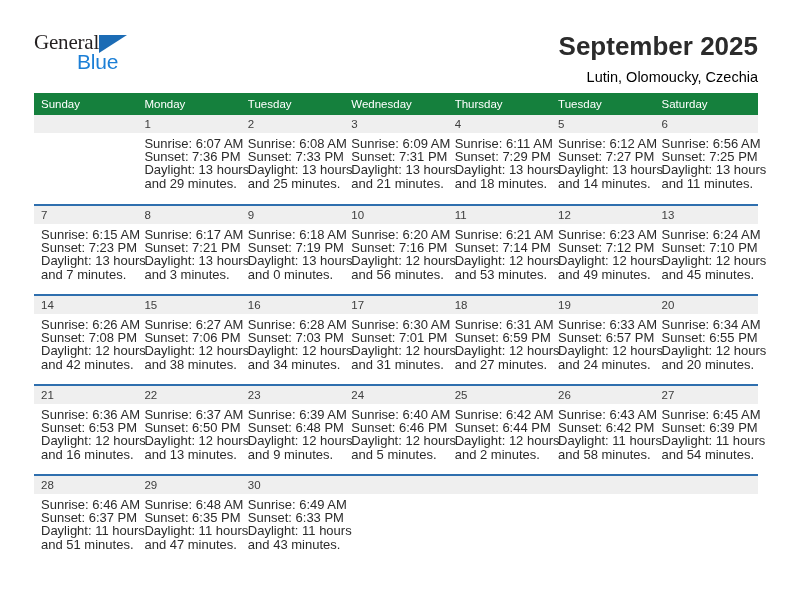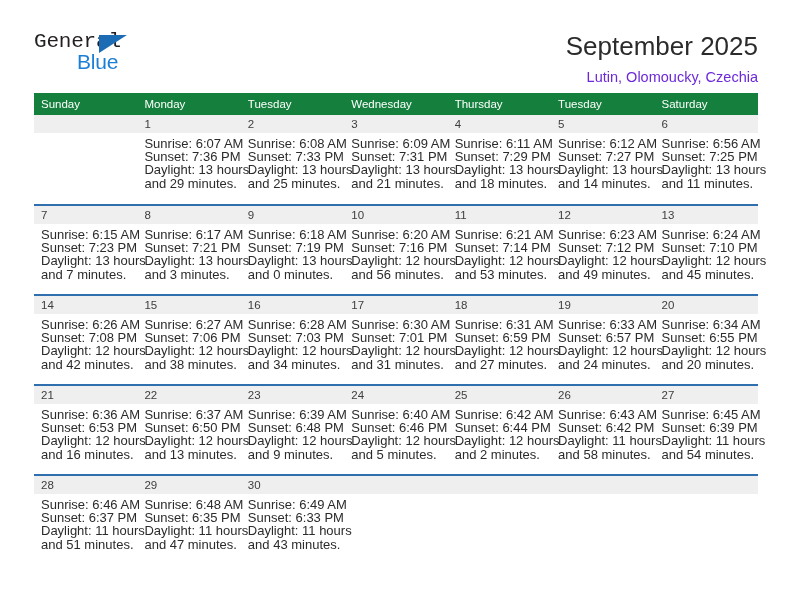--- a/index.html
+++ b/index.html
@@ -36,21 +36,21 @@
     height: 46px;
     flex: none;
   }
   .brand-general {
     position: absolute;
     left: 0;
     top: 0;
     font-size: 21px;
     letter-spacing: -0.2px;
     color: #231f20;
-    font-family: Liberation Mono, monospace;
+    font-family: Liberation Serif, serif;
   }
   .brand-tri {
     position: absolute;
     left: 65px;
     top: 5px;
     width: 0;
     height: 0;
     border-left: 28px solid #1c6cb5;
     border-bottom: 18px solid transparent;
   }
@@ -64,28 +64,28 @@
     margin-left: 19px;
   }
 
   .titles {
     text-align: right;
     flex: none;
     padding-top: 0px;
   }
   .cal-title {
     font-size: 26px;
-    font-weight: normal;
+    font-weight: bold;
     color: #2b2b2b;
     line-height: 32px;
     white-space: nowrap;
   }
   .cal-subtitle {
     font-size: 14.5px;
-    color: #6d28d9;
+    color: #000000;
     line-height: 22px;
     margin-top: 4px;
     white-space: nowrap;
   }
 
   
   .calendar {
     margin: 19px 34px 0 34px;
     width: 724px;
     border-collapse: collapse;

